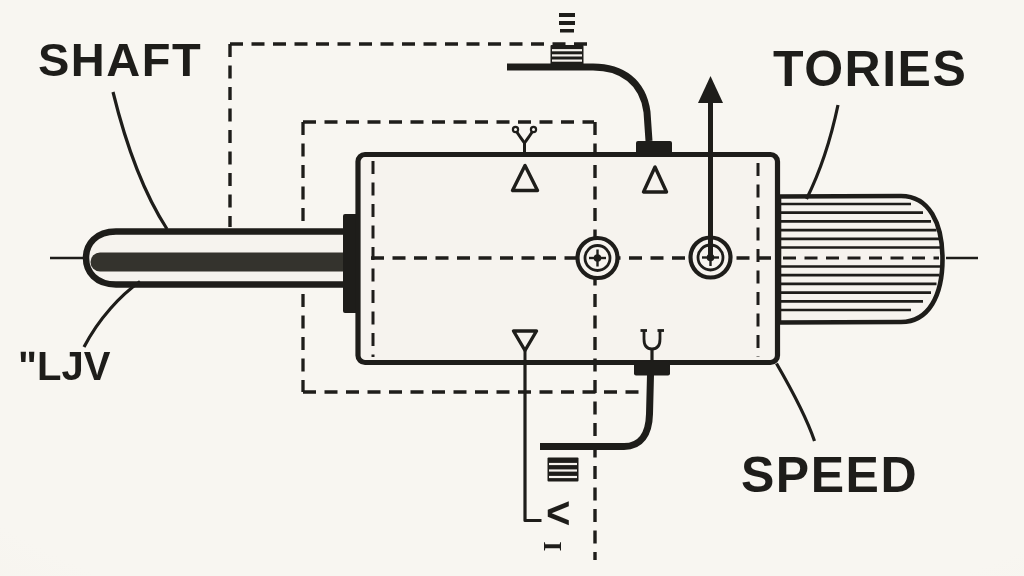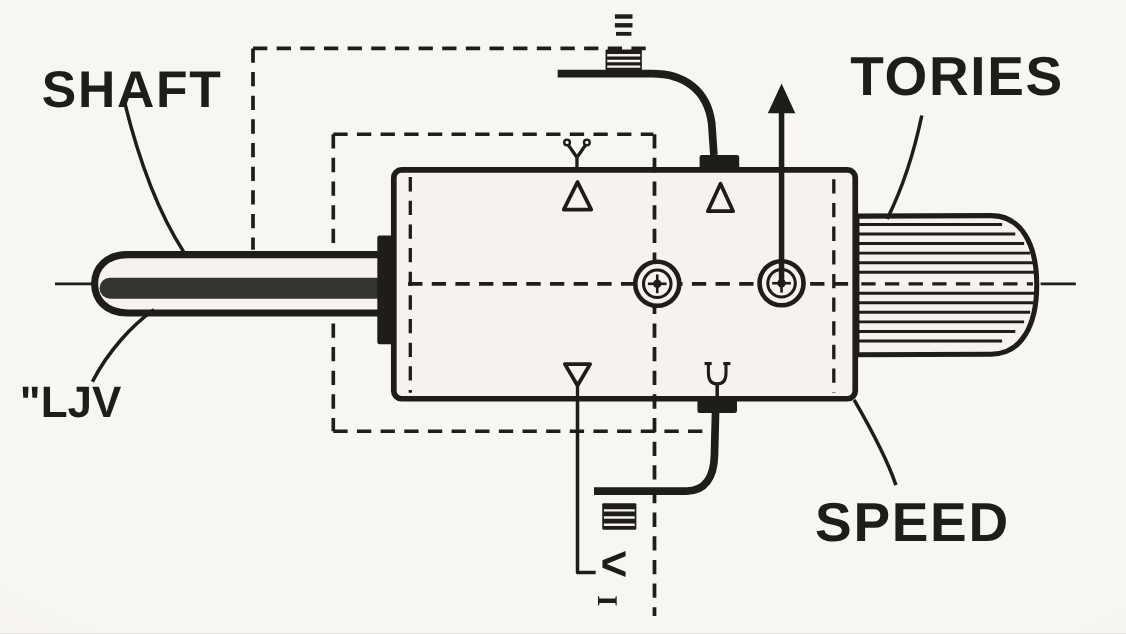--- a/index.html
+++ b/index.html
@@ -7,21 +7,21 @@
   .stage {
     position:relative; width:1024px; height:576px; overflow:hidden;
     background: radial-gradient(130% 130% at 52% 42%, #f8f6f1 55%, #efebe2 100%);
     font-family:"Liberation Sans", sans-serif;
   }
   svg { position:absolute; left:0; top:0; }
   .lbl {
     position:absolute; color:var(--ink); font-weight:700;
     white-space:pre; line-height:1; letter-spacing:1.5px;
   }
-  .lbl-shaft  { left:38px;  top:36px;  font-size:47px;margin-top:21px; }
+  .lbl-shaft  { left:38px;  top:36px;  font-size:47px; }
   .lbl-tories { left:773px; top:44px;  font-size:50px; }
   .lbl-speed  { left:741px; top:450px; font-size:50px; }
   .lbl-ljv    { left:18px;   top:346px; font-size:40px; letter-spacing:0; }
   .lbl-angle  { left:546px; top:492px; font-size:42px; transform:scaleY(1.05); font-weight:700; }
   .lbl-ibar   { left:546px; top:534px; font-size:26px; font-family:"Liberation Serif",serif; font-weight:700; transform:rotate(90deg); }
   
   .s  { stroke:var(--ink); fill:none; stroke-linecap:butt; }
   .sr { stroke:var(--ink); fill:none; stroke-linejoin:round; }
   .f  { fill:var(--ink); stroke:none; }
   .pf { fill:var(--paper); }

